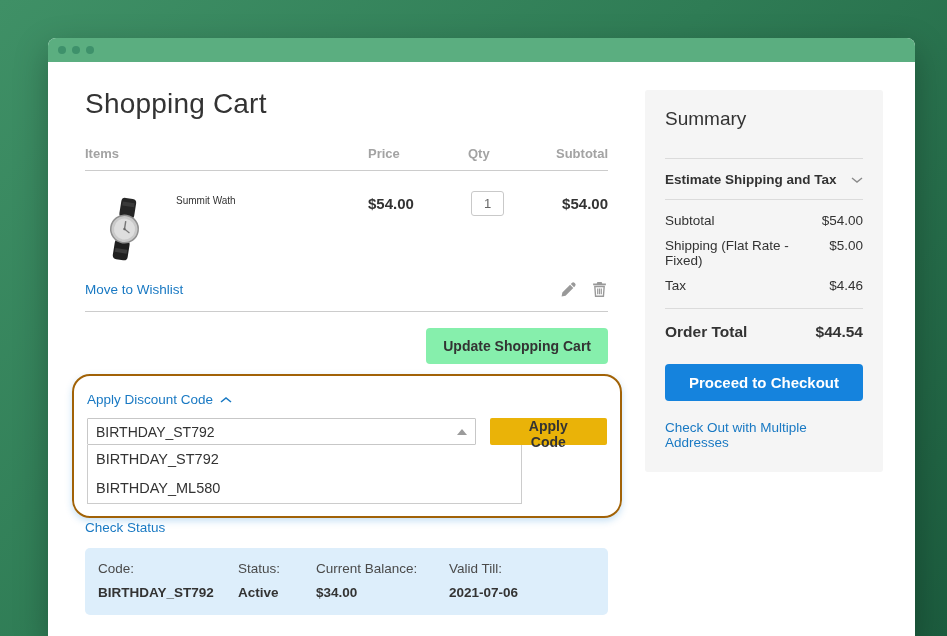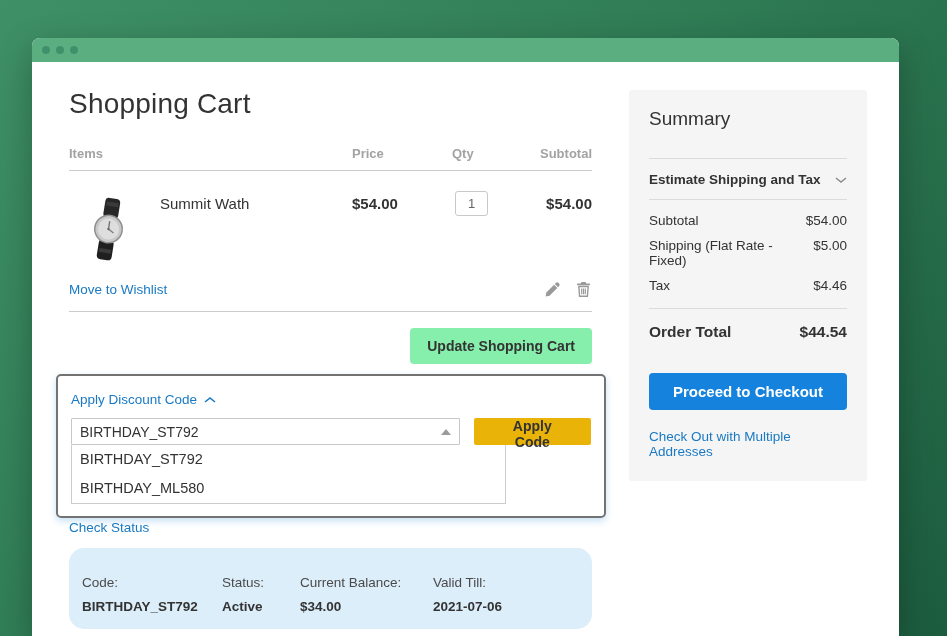--- a/index.html
+++ b/index.html
@@ -3,86 +3,86 @@
 <meta charset="utf-8">
 <style>
   * { margin:0; padding:0; box-sizing:border-box; }
   html,body { width:947px; height:636px; overflow:hidden; }
   body {
     font-family:"Liberation Sans","DejaVu Sans",sans-serif;
     background:linear-gradient(135deg,#3f9066 0%,#2f7c55 45%,#1c5c3e 100%);
     position:relative; color:#333;
   }
   .window {
-    position:absolute; left:32px; top:38px; width:867px; height:598px;
+    position:absolute; left:48px; top:38px; width:867px; height:598px;
     background:#fff; border-radius:8px 8px 0 0;
     box-shadow:0 12px 34px rgba(0,0,0,.28);
   }
   .titlebar {
     height:24px; background:#5bae80; border-radius:8px 8px 0 0;
     display:flex; align-items:center; padding-left:10px; gap:6px;
   }
   .dot { width:8px; height:8px; border-radius:50%; background:#3e916b; }
 
   .main { position:absolute; left:37px; top:24px; width:523px; }
   h1.page-title { margin-top:24px; font-size:28px; font-weight:400; color:#333; line-height:36px; letter-spacing:.2px; }
 
   .cart-grid { display:grid; grid-template-columns:283px 100px 70px 70px; align-items:start; }
   .cart-header { margin-top:24px; padding-bottom:9px; border-bottom:1px solid #ccc;
     color:#a3a3a3; font-size:13px; font-weight:700; }
   .cart-header .col-sub, .cart-row .col-sub { text-align:right; }
 
   .cart-row { padding-top:20px; }
   .item-cell { display:flex; }
   .item-img { width:48px; height:64px; margin:6px 0 0 15px; }
-  .item-name { margin-left:28px; padding-top:4px; font-size:15px; color:#333; }
+  .item-name { margin-left:28px; padding-top:4px; font-size:10px; color:#333; }
   .price, .subtotal { font-size:15px; font-weight:700; padding-top:4px; }
   .qty-box { width:33px; height:25px; border:1px solid #c9c9c9; border-radius:3px;
     font-size:13px; color:#666; text-align:center; margin-left:3px; background:#fff; }
 
   .row-actions { display:flex; justify-content:space-between; align-items:center;
     margin-top:20px; padding-bottom:13px; border-bottom:1px solid #ccc; }
   a.link { color:#1979c3; text-decoration:none; font-size:13.5px; cursor:pointer; }
   .icon-group { display:flex; gap:14px; align-items:center; }
   .icon-btn { width:17px; height:17px; cursor:pointer; }
 
   .update-row { display:flex; justify-content:flex-end; margin-top:16px; }
   .btn-gray { background:#86efac; border:none; border-radius:4px; padding:10px 17px;
     font-family:inherit; font-size:14px; font-weight:700; color:#333; cursor:pointer; }
 
-  .discount-box { margin:10px 0 0 -13px; width:550px; border:2px solid #737373;
-    border-radius:5px; padding:14px 13px 12px; box-shadow:0 3px 7px rgba(33,134,217,.25); }
+  .discount-box { margin:10px 0 0 -13px; width:550px; border:2px solid #a16207;
+    border-radius:18px; padding:14px 13px 12px; box-shadow:0 3px 7px rgba(33,134,217,.25); }
   .discount-toggle { display:inline-flex; align-items:center; gap:7px; font-size:13.5px; }
   .coupon-row { display:flex; margin-top:10px; }
   .coupon-input-wrap { position:relative; width:435px; }
   .coupon-input { width:100%; height:27px; border:1px solid #c7c7c7; border-radius:1px;
     font-family:inherit; font-size:14px; color:#333; padding:0 24px 0 8px; }
   .caret-up { position:absolute; right:9px; top:11px; width:0; height:0;
     border-left:5px solid transparent; border-right:5px solid transparent;
     border-bottom:6px solid #9b9b9b; }
   .btn-apply { margin-left:14px; height:27px; padding:0 24px; background:#eab308; border:none;
     border-radius:2px; font-family:inherit; font-size:14px; font-weight:700; color:#333; cursor:pointer; }
   .dropdown { width:435px; border:1px solid #ccc; border-top:none; background:#fff; }
   .dropdown-item { padding:6px 8px 7px; font-size:14.5px; color:#333; cursor:pointer; }
 
   .check-status { display:inline-block; }
-  .status-box { margin-top:12px; width:523px; background:#ddeefb; border-radius:15px;
-    padding:27px 0 15px 13px; display:grid; grid-template-columns:140px 78px 133px 1fr; }
+  .status-box { margin-top:12px; width:523px; background:#ddeefb; border-radius:5px;
+    padding:13px 0 15px 13px; display:grid; grid-template-columns:140px 78px 133px 1fr; }
   .status-label { font-size:13.5px; color:#4a4a4a; }
   .status-value { margin-top:9px; font-size:13.5px; font-weight:700; color:#333; }
 
   .summary { position:absolute; left:597px; top:52px; width:238px; background:#f5f5f5;
     border-radius:3px; padding:18px 20px 22px; }
   .summary h2 { font-size:19px; font-weight:400; color:#333; padding-bottom:28px;
     border-bottom:1px solid #dbdbdb; }
   .estimate-row { display:flex; justify-content:space-between; align-items:center;
     padding:13px 0 12px; border-bottom:1px solid #dbdbdb; font-size:13.5px; font-weight:700; cursor:pointer; }
   .totals { padding:8px 0 10px; border-bottom:1px solid #dbdbdb; }
   .t-row { display:flex; justify-content:space-between; font-size:13.5px; padding:5px 0; color:#333; }
-  .grand { display:flex; justify-content:space-between; font-size:15.5px; font-weight:700; padding:14px 0 32px; }
+  .grand { display:flex; justify-content:space-between; font-size:15.5px; font-weight:700; padding:14px 0 23px; }
   .btn-checkout { width:100%; height:37px; background:#1583dd; color:#fff; border:none;
     border-radius:4px; font-family:inherit; font-size:15px; font-weight:700; cursor:pointer; }
   .multi-link { display:block; margin-top:19px; font-size:13.5px; }
   .chev { width:12px; height:8px; }
 </style>
 </head>
 <body>
 
 <div class="window">
   <div class="titlebar">

